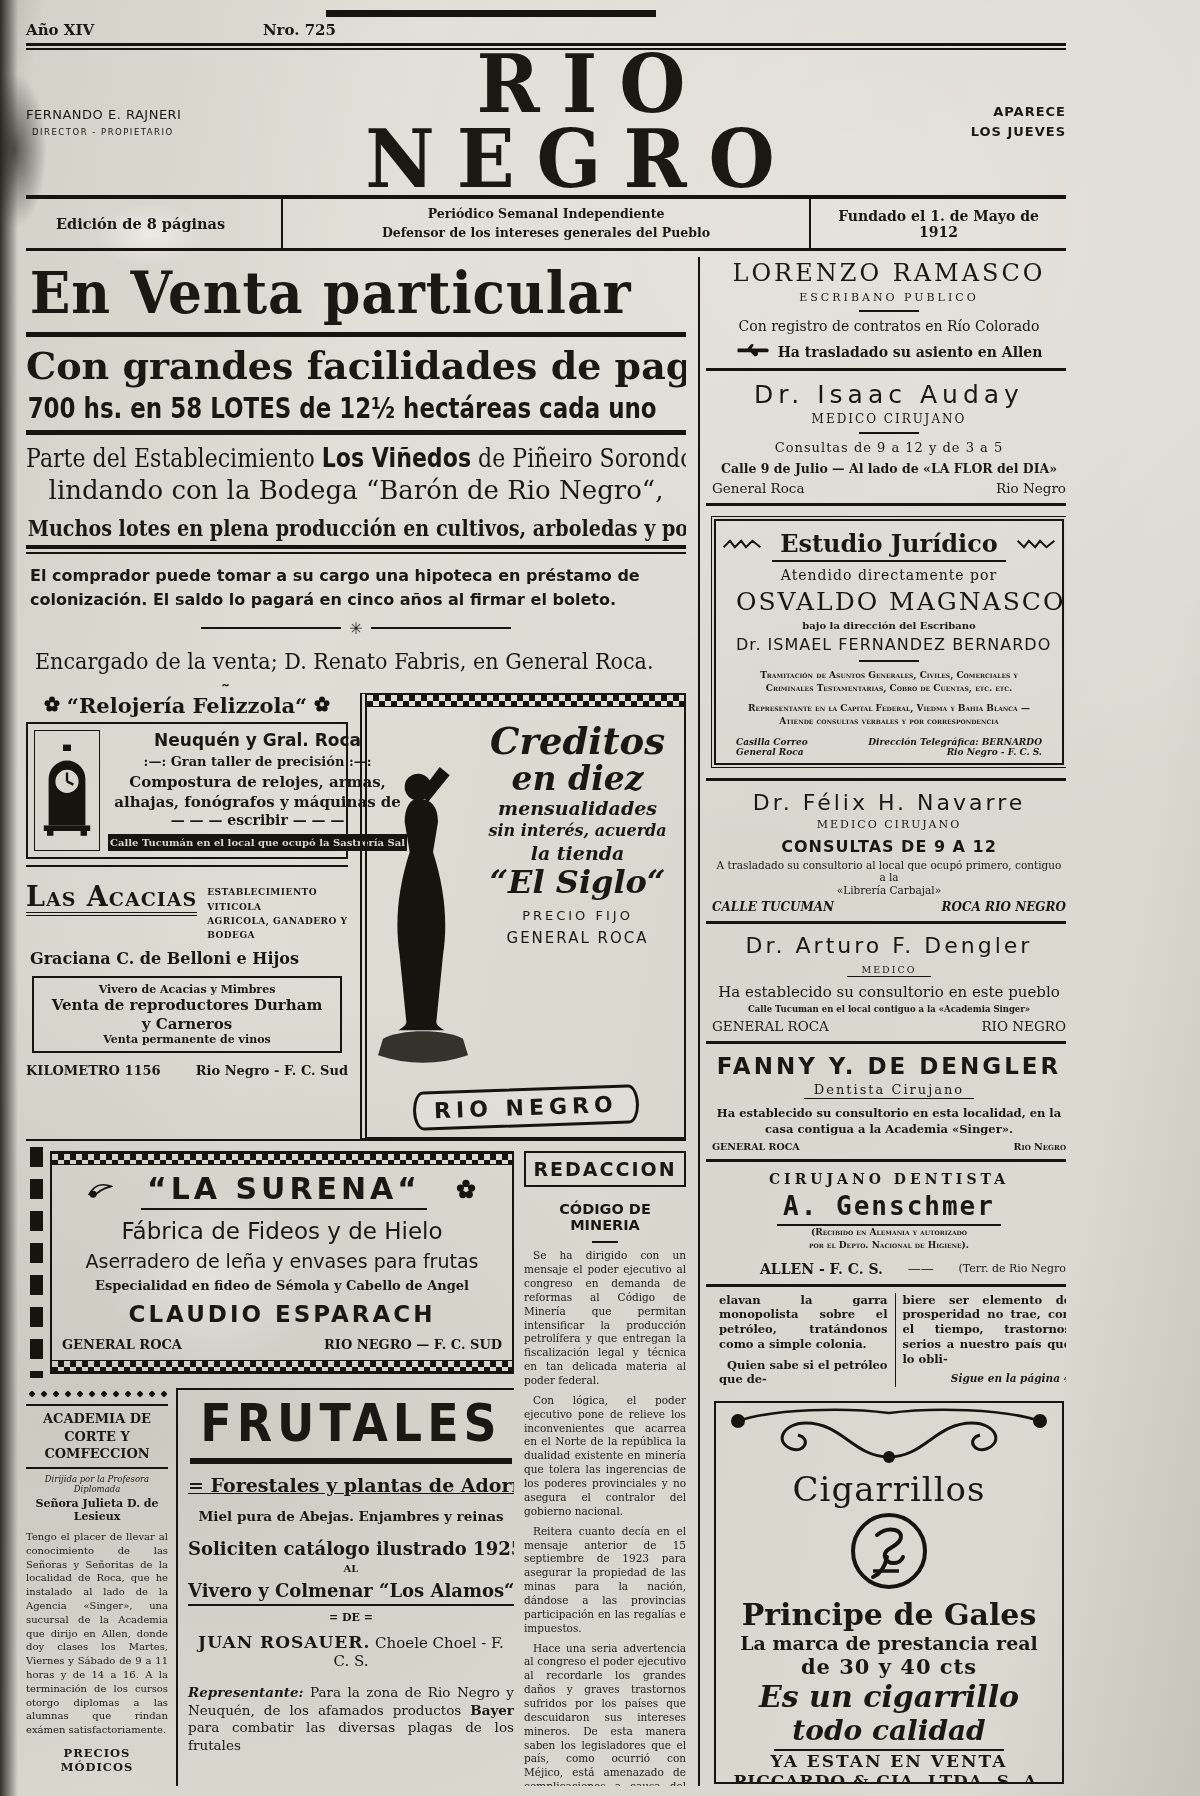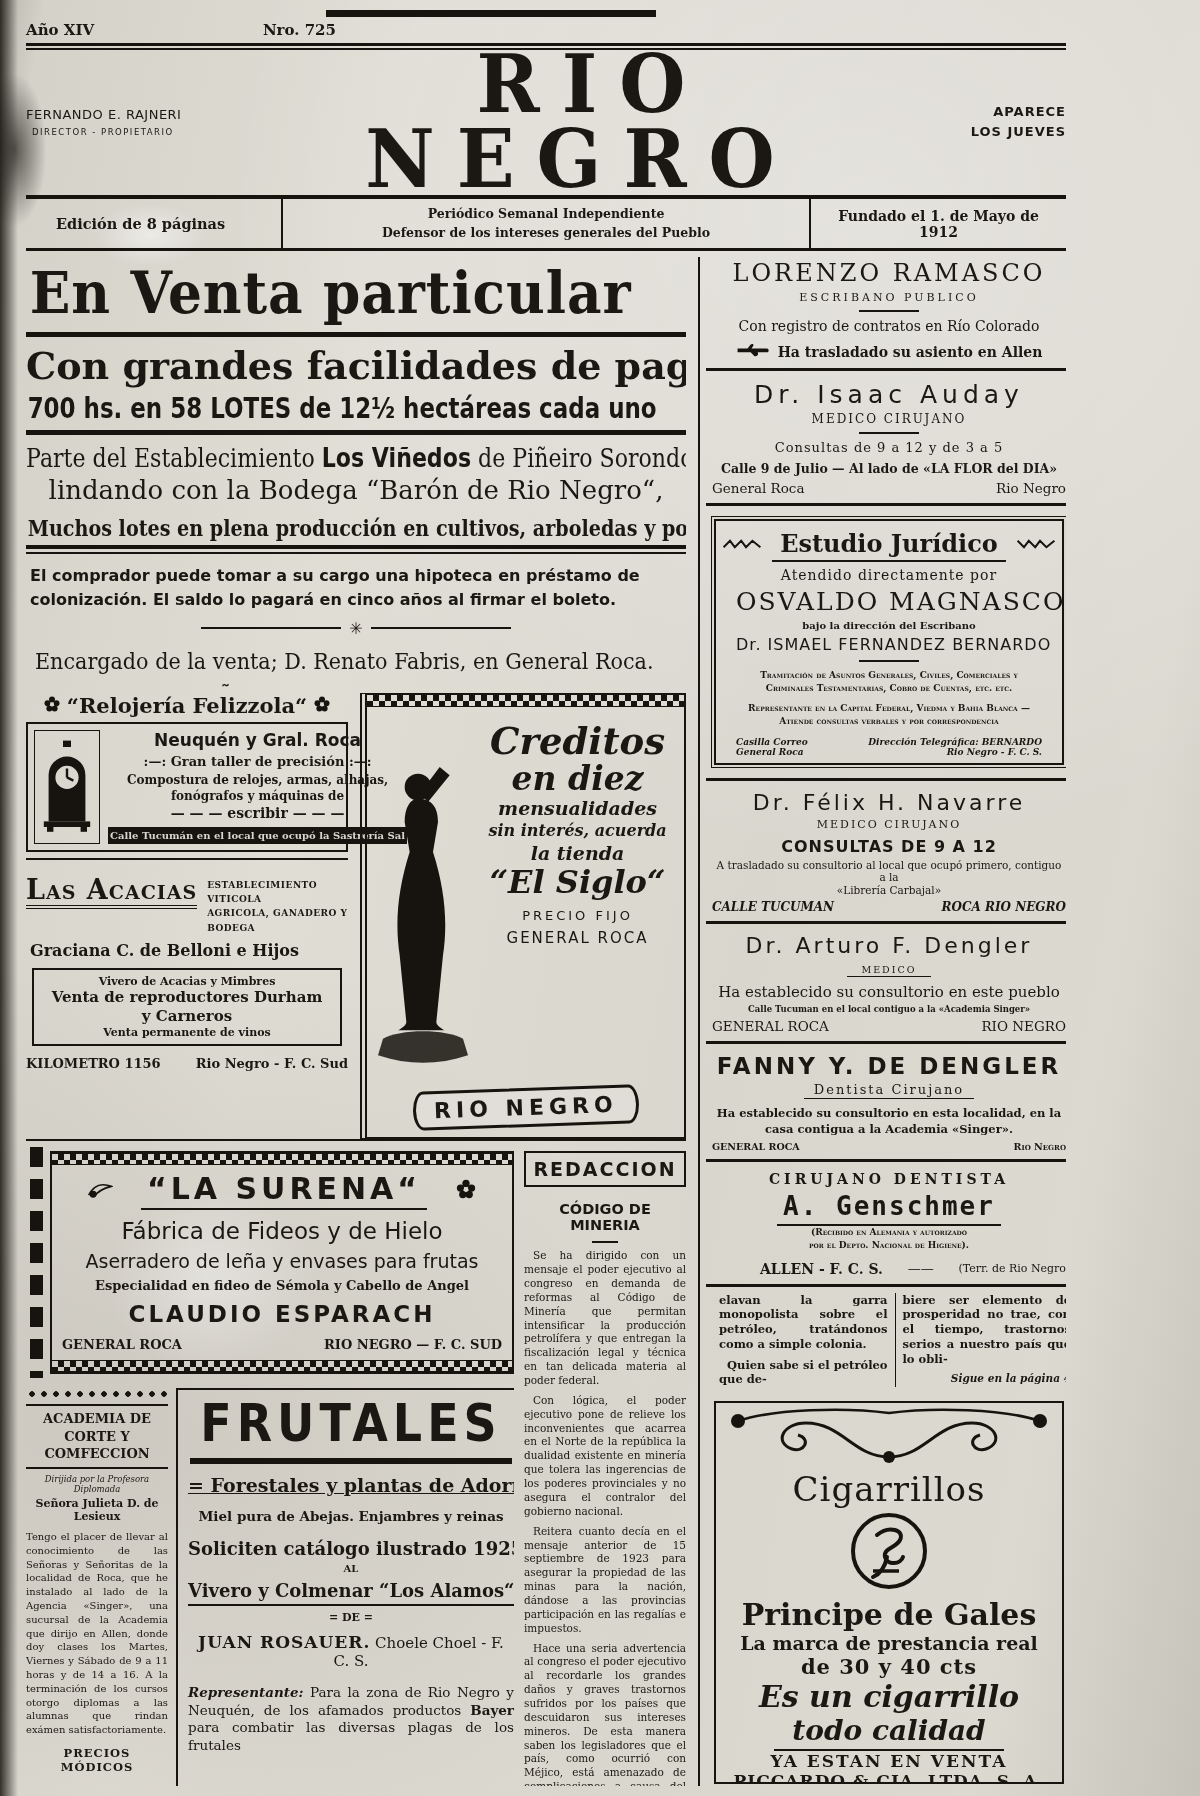--- a/index.html
+++ b/index.html
@@ -79,21 +79,21 @@
   .row-ads{height:448px;display:flex;gap:12px;margin-top:6px;border-bottom:2px solid #17140f;overflow:hidden;}
   .left-stack{width:322px;display:flex;flex-direction:column;}
 
   .rel-title-row{display:flex;align-items:center;justify-content:center;gap:6px;}
   .rel-title{font-size:21px;font-weight:bold;white-space:nowrap;}
   .rel-box{border:2px solid #17140f;margin-top:4px;padding:6px;display:flex;gap:8px;}
   .rel-clock{width:72px;border:1px solid #17140f;display:flex;align-items:center;justify-content:center;padding:4px;}
   .rel-text{flex:1;text-align:center;display:flex;flex-direction:column;justify-content:space-between;}
   .rel-l1{font-family:"DejaVu Sans",sans-serif;font-size:17px;font-weight:bold;white-space:nowrap;}
   .rel-l2{font-size:13px;font-weight:bold;margin-top:4px;}
-  .rel-l3{font-size:12px;font-weight:bold;line-height:1.3;margin-top:4px;}
+  .rel-l3{font-size:15px;font-weight:bold;line-height:1.3;margin-top:4px;}
   .rel-l4{font-size:14px;font-weight:bold;}
   .rel-footer{background:#17140f;color:#d8d5cd;font-size:10px;font-weight:bold;padding:3px 2px;
     margin-top:6px;white-space:nowrap;overflow:hidden;}
 
   .acacias{margin-top:8px;}
   .aca-head{display:flex;align-items:flex-start;gap:10px;}
   .aca-name{font-size:27px;font-weight:bold;border-bottom:4px double #17140f;white-space:nowrap;
     font-variant:small-caps;letter-spacing:1px;}
   .aca-tag{font-size:9px;font-weight:bold;letter-spacing:.5px;line-height:1.6;padding-top:4px;
     font-variant:small-caps;}

